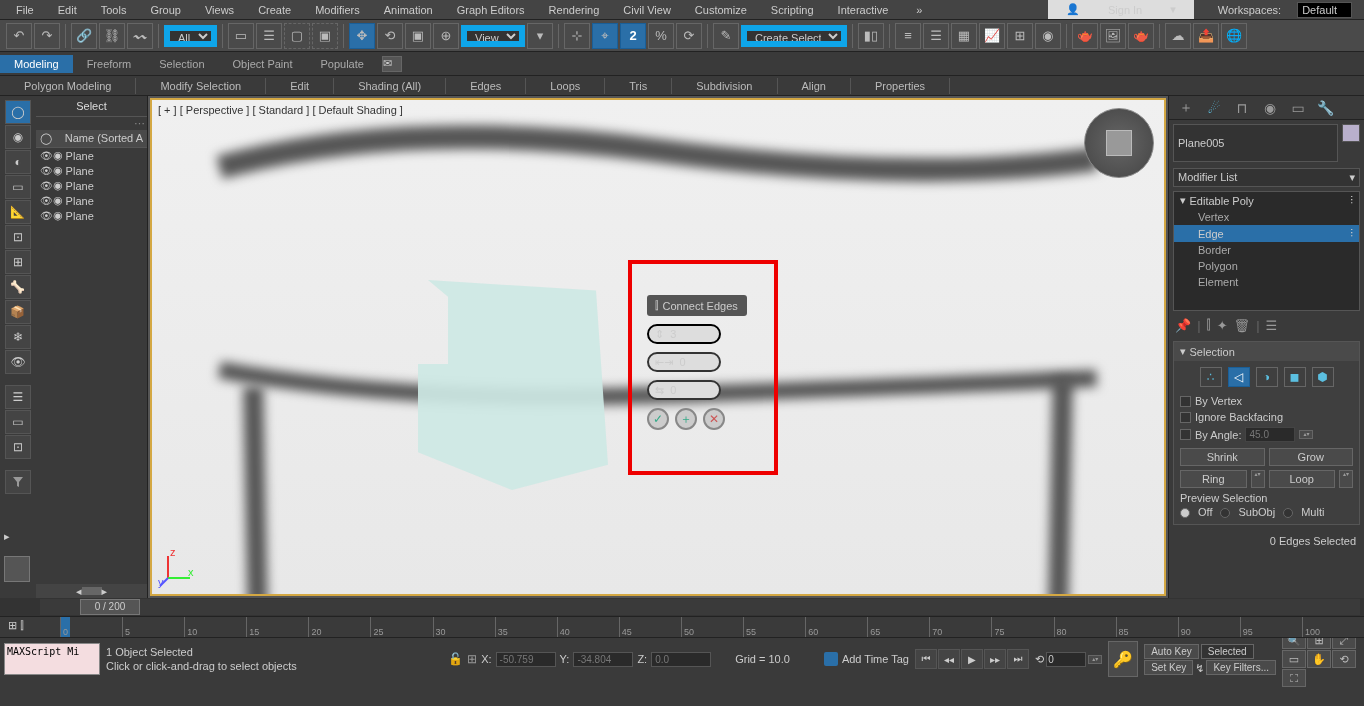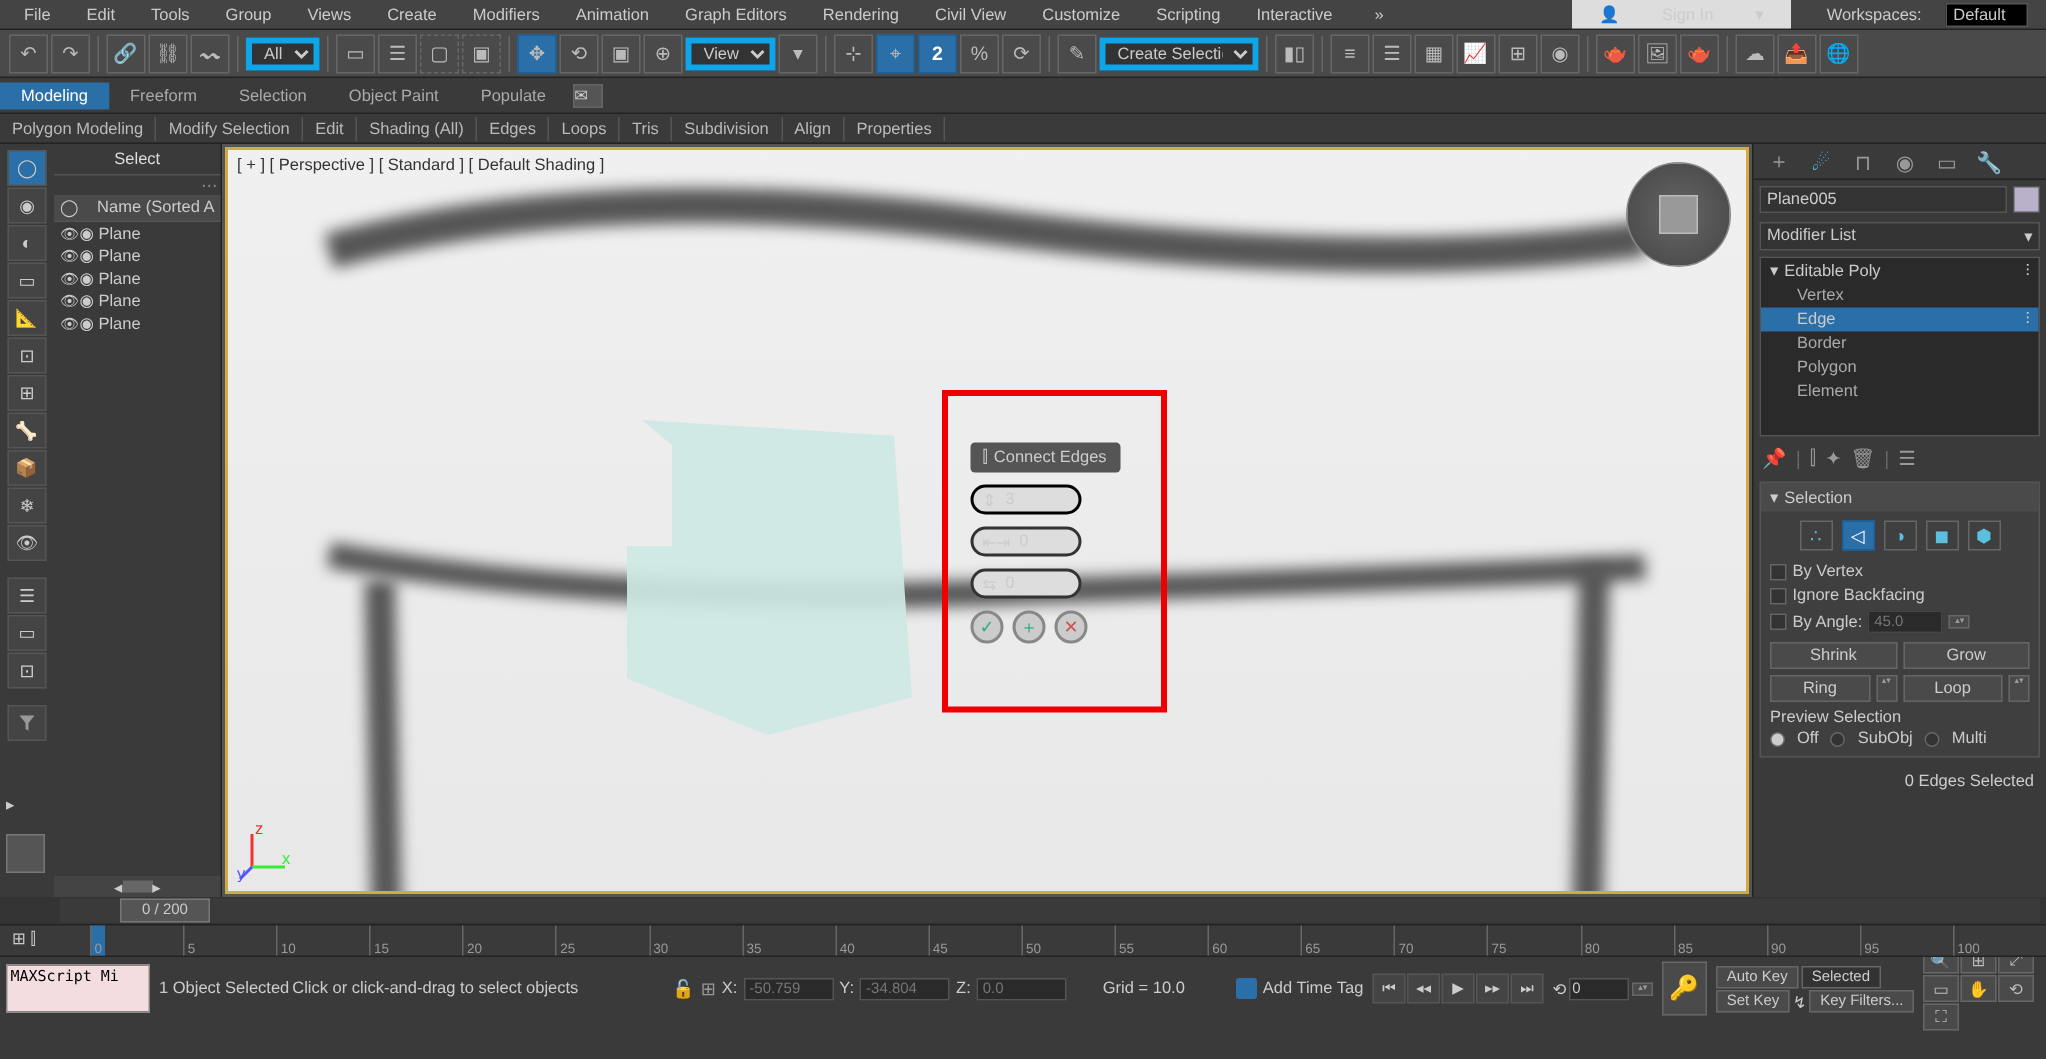--- a/index.html
+++ b/index.html
@@ -5,28 +5,28 @@
 *{box-sizing:border-box;margin:0;padding:0;font-family:"Segoe UI",Tahoma,sans-serif;font-size:11px;color:#ccc;user-select:none}
 body{background:#3a3a3a;width:1364px;height:706px;overflow:hidden;position:relative}
 .menubar{height:20px;background:#444;display:flex;align-items:center;padding:0 4px;border-bottom:1px solid #222}
 .menubar span{padding:2px 12px;cursor:default}
 .signin-area{margin-left:auto;display:flex;align-items:center;gap:4px}
 .signin-btn{background:#ddd;color:#333;padding:1px 6px;display:flex;align-items:center;gap:4px}
 .ws{display:flex;align-items:center;gap:4px;padding:0 8px}
 .toolbar{height:32px;background:#4a4a4a;display:flex;align-items:center;padding:2px 6px;gap:2px;border-bottom:1px solid #222}
 .tbtn{width:26px;height:26px;background:#4a4a4a;border:1px solid #666;display:flex;align-items:center;justify-content:center;font-size:13px;color:#bbb}
 .tbtn.active{background:#2a6fa8;border-color:#1a5f98}
-.tsel{background:#333;color:#ccc;border:4px solid #0ea5e9;height:22px;font-size:11px;padding:0 4px}
+.tsel{background:#333;color:#ccc;border:6px solid #0ea5e9;height:22px;font-size:11px;padding:0 4px}
 .sep{width:1px;height:24px;background:#666;margin:0 3px}
 .ribbon{height:24px;background:#3a3a3a;display:flex;align-items:center;border-bottom:1px solid #222}
 .ribbon-tab{padding:3px 14px;background:#3a3a3a;color:#aaa}
 .ribbon-tab.active{background:#2a6fa8;color:#fff}
 .ribbon-env{margin-left:4px;width:20px;height:16px;background:#555;border:1px solid #666}
 .subribbon{height:20px;background:#3a3a3a;display:flex;align-items:center;border-bottom:1px solid #222}
-.subribbon span{padding:2px 8px;border-right:1px solid #555;color:#bbb}
+.subribbon span{padding:2px 24px;border-right:1px solid #555;color:#bbb}
 .main{display:flex;height:502px}
 .left-tools{width:36px;background:#3a3a3a;display:flex;flex-direction:column;align-items:center;padding-top:4px;gap:0}
 .ltool{width:26px;height:24px;background:#444;border:1px solid #555;margin-bottom:1px;display:flex;align-items:center;justify-content:center;font-size:12px}
 .ltool.active{background:#2a6fa8}
 .scene-panel{width:112px;background:#3a3a3a;border-right:1px solid #222;display:flex;flex-direction:column}
 .scene-title{padding:4px 8px;text-align:center;color:#ddd;border-bottom:1px solid #555}
 .scene-head{background:#4a4a4a;padding:2px 4px;font-size:10px;color:#ccc;text-align:right;border-bottom:1px solid #555}
 .scene-head-l{float:left}
 .scene-list{flex:1;overflow:hidden}
 .scene-row{display:flex;align-items:center;padding:1px 4px;gap:3px;font-size:10px;color:#ccc}
@@ -47,21 +47,21 @@
 .connect-field{margin-top:8px;width:74px;height:20px;border:2px solid #333;border-radius:10px;background:#ddd;display:flex;align-items:center;padding:0 6px;color:#333;font-size:11px;gap:6px}
 .connect-field.main-f{border-color:#000}
 .connect-btns{margin-top:8px;display:flex;gap:6px}
 .cbtn{width:22px;height:22px;border-radius:50%;border:2px solid #888;background:#ccc;display:flex;align-items:center;justify-content:center;font-size:12px;color:#555}
 .red-box{position:absolute;left:476px;top:160px;width:150px;height:215px;border:4px solid #e00;pointer-events:none}
 .right-panel{width:196px;background:#3a3a3a;border-left:1px solid #222;display:flex;flex-direction:column}
 .cmd-tabs{height:24px;display:flex;align-items:center;gap:2px;padding:2px 4px;border-bottom:1px solid #222}
 .cmd-tab{width:26px;height:20px;display:flex;align-items:center;justify-content:center;font-size:14px;color:#999}
 .cmd-tab.active{color:#5bbfe0}
 .name-row{display:flex;padding:4px;gap:4px}
-.name-row input{flex:1;background:#333;border:1px solid #555;color:#ccc;padding:2px 4px;font-size:11px}
+.name-row input{flex:1;background:#333;border:1px solid #555;color:#ccc;padding:12px 4px;font-size:11px}
 .color-sw{width:18px;height:18px;background:#b9b0cc;border:1px solid #555}
 .mod-list-sel{margin:2px 4px;background:#333;border:1px solid #555;padding:2px 4px;display:flex;justify-content:space-between}
 .stack{margin:2px 4px;background:#2a2a2a;border:1px solid #555;height:120px}
 .stack-row{padding:2px 6px;font-size:11px;display:flex;align-items:center;gap:4px}
 .stack-row.header{color:#ccc}
 .stack-row.sub{padding-left:24px;color:#aaa}
 .stack-row.sel{background:#2a6fa8;color:#fff}
 .stack-tools{display:flex;gap:6px;padding:4px 6px;align-items:center}
 .stack-tools span{font-size:13px;color:#999}
 .rollout{margin:4px;border:1px solid #555;background:#3f3f3f}
@@ -84,21 +84,21 @@
 .edge-count{text-align:right;padding:6px 8px;font-size:11px;color:#ccc}
 .time-area{height:18px;background:#333;display:flex;align-items:center}
 .time-slider{flex:1;position:relative;height:16px;background:#3a3a3a;margin:0 4px}
 .time-thumb{position:absolute;left:40px;top:0;width:60px;height:16px;background:#555;border:1px solid #777;text-align:center;font-size:10px;color:#ccc;line-height:14px}
 .ruler{height:22px;background:#3a3a3a;position:relative;border-top:1px solid #222;border-bottom:1px solid #222}
 .ruler-marks{position:absolute;inset:0;display:flex;padding-left:60px}
 .ruler-mark{flex:1;border-left:1px solid #666;font-size:9px;color:#999;padding-left:2px;display:flex;align-items:flex-end}
 .ruler-cursor{position:absolute;left:60px;top:0;width:10px;height:100%;background:#2a6fa8}
 .status{height:42px;background:#3a3a3a;display:flex;align-items:center;padding:0 4px;gap:6px}
 .mxs{width:96px;height:32px;background:#f4dde0;border:1px solid #888;color:#000;font-family:monospace;font-size:10px;padding:2px;overflow:hidden}
-.status-mid{flex:1;display:flex;gap:2px}
+.status-mid{flex:1;display:flex;flex-direction:column;gap:2px}
 .status-line{font-size:11px;color:#ccc}
 .coord-row{display:flex;align-items:center;gap:4px}
 .coord-lbl{color:#ccc;font-size:11px}
 .coord-inp{width:60px;background:#2a2a2a;border:1px solid #555;color:#777;font-size:10px;padding:1px 3px}
 .lock{font-size:12px;color:#999}
 .grid-lbl{margin-left:20px;color:#ccc;font-size:11px}
 .time-tag{display:flex;align-items:center;gap:4px;color:#ccc;margin-left:30px}
 .time-tag-ic{width:14px;height:14px;background:#2a6fa8;border-radius:2px}
 .playback{display:flex;gap:1px}
 .pbk{width:22px;height:20px;background:#444;border:1px solid #555;display:flex;align-items:center;justify-content:center;font-size:10px;color:#ccc}

